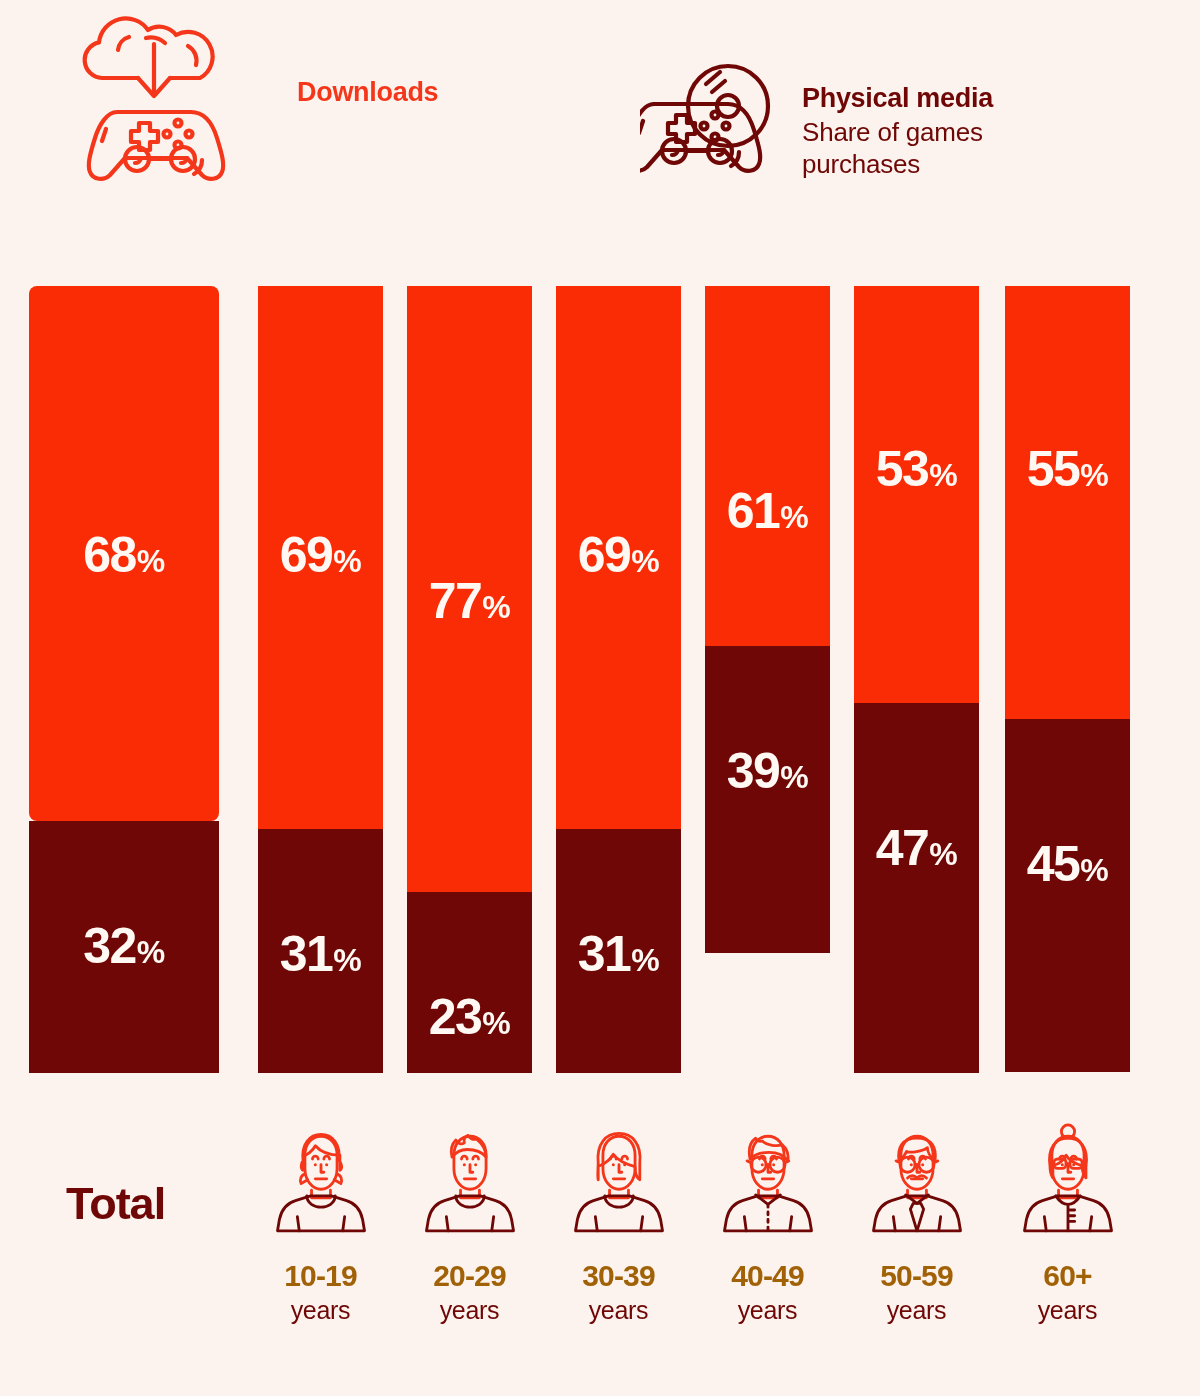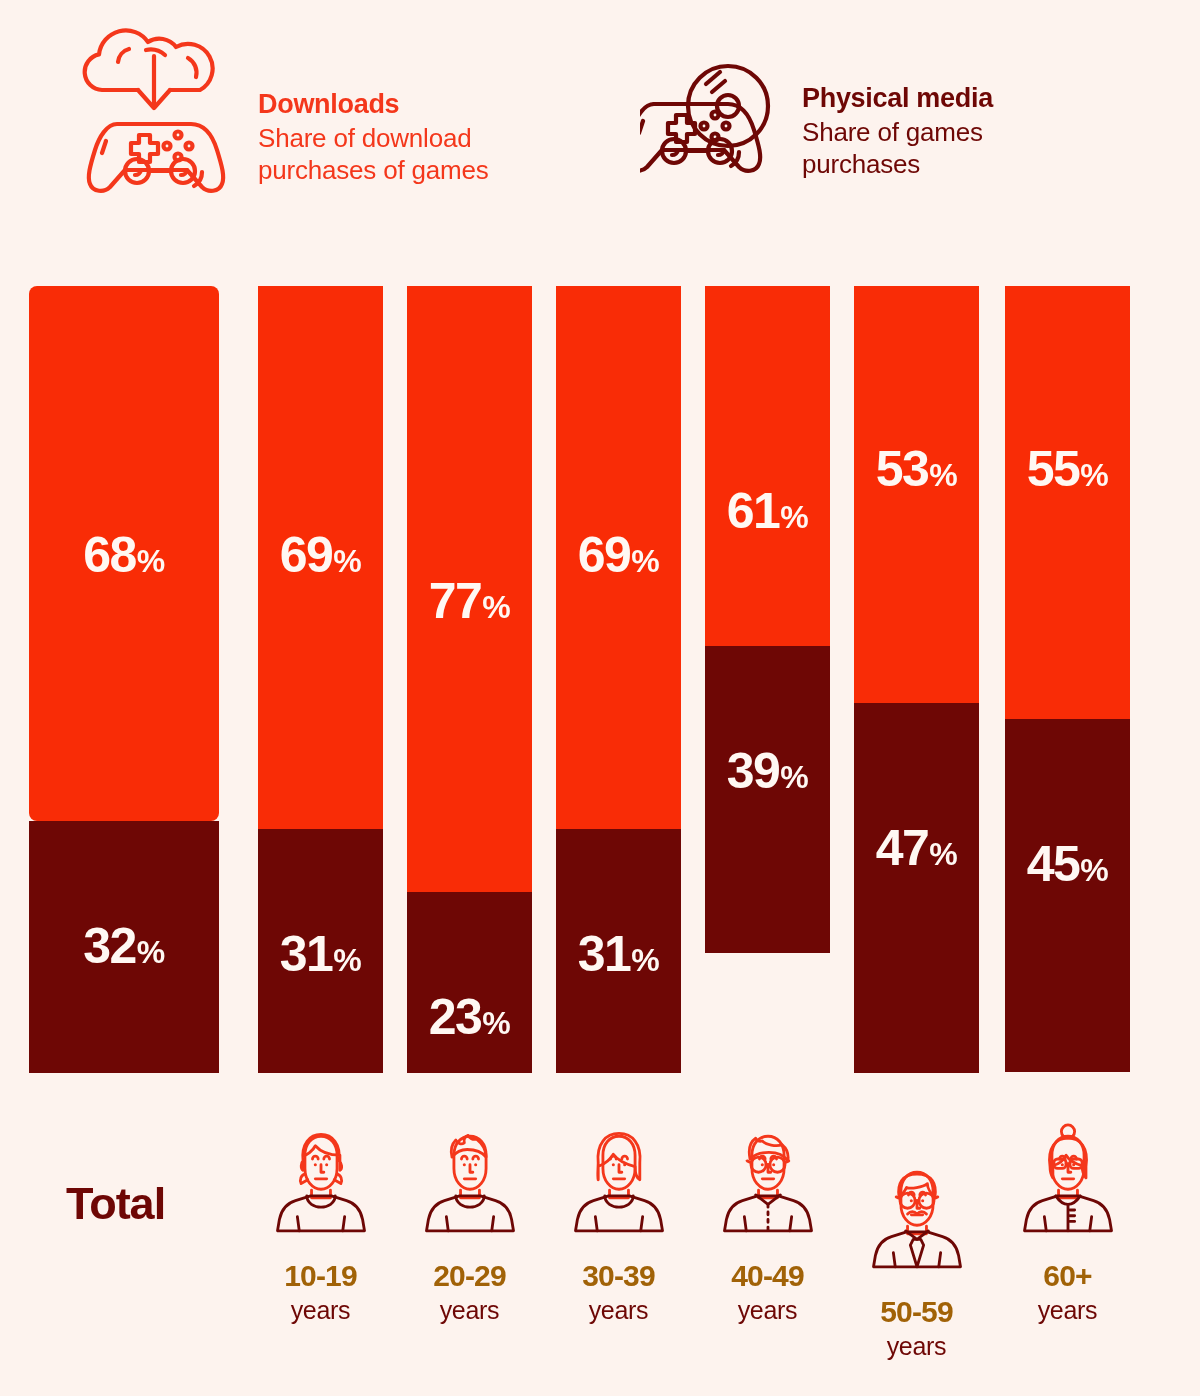--- a/index.html
+++ b/index.html
@@ -21,21 +21,21 @@
     top: 0;
     left: 0;
     width: 1200px;
     height: 230px;
   }
   .legend-item {
     position: absolute;
     display: flex;
     align-items: flex-start;
   }
-  .legend-downloads { left: 78px; top: 28px; }
+  .legend-downloads { left: 78px; top: 16px; gap: 39px; }
   .legend-physical  { left: 640px; top: 62px; }
 
   .legend-icon {
     flex: 0 0 auto;
     line-height: 0;
   }
   .legend-icon-downloads { width: 152px; height: 170px; margin-right: 28px; }
   .legend-icon-physical  { width: 134px; height: 116px; margin-right: 28px; }
 
   .legend-text { padding-top: 62px; }
@@ -168,22 +168,20 @@
         <circle cx="105" cy="143" r="12"></circle>
         <line x1="71" y1="143" x2="93" y2="143"></line>
         <path d="M57 147 a6 6 0 0 0 6 -5"></path>
         <path d="M103 147 a6 6 0 0 0 6 -5"></path>
         <path d="M28 113 l-4 12"></path>
         <path d="M124 144 a16 16 0 0 1 -8 14"></path>
       </svg>
     </div>
     <div class="legend-text">
       <div class="legend-title c-orange">Downloads</div>
-      <div class="legend-sub c-orange">Share of download
-purchases of games</div>
     </div>
   </div>
 
   <div class="legend-item legend-physical">
     <div class="legend-icon legend-icon-physical">
       <svg viewBox="0 0 134 116" width="134" height="116" fill="none" stroke="#6E0705" stroke-width="4.2" stroke-linecap="round" stroke-linejoin="round">
         <circle cx="88" cy="44" r="40"></circle>
         <circle cx="88" cy="44" r="11"></circle>
         <path d="M66 22 l14 -12"></path>
         <path d="M72 30 l13 -11"></path>
@@ -400,21 +398,21 @@
             <path d="M28 86 c-10 3 -15 10 -17 20 l-2 12 h92 l-2 -12 c-2 -10 -7 -17 -17 -20 l-16 -5 h-22 z" stroke="#6E0705"></path>
             <path d="M42 80 l13 10 l13 -10" stroke="#6E0705"></path>
             <path d="M55 90 v28" stroke="#6E0705" stroke-dasharray="3 5"></path>
             <path d="M30 103 l2 15" stroke="#6E0705"></path>
             <path d="M80 103 l-2 15" stroke="#6E0705"></path>
           </svg>
         </div>
         <div class="age-range">40-49</div>
         <div class="age-years">years</div>
       </div>
-      <div class="age-col" style="left: 854px; width: 125px; margin-top: 36px;">
+      <div class="age-col" style="left: 854px; width: 125px;">
         <div class="age-icon">
           <svg viewBox="0 0 110 120" width="104" height="114" fill="none" stroke-width="3" stroke-linecap="round" stroke-linejoin="round">
             <path d="M36 44 c-2 -14 3 -24 19 -24 s21 10 19 24 c-5 -4 -8 -10 -8 -14 c-5 4 -18 6 -22 4 c-2 4 -5 8 -8 10 z" stroke="#F4371B"></path>
             <path d="M38 38 c0 -12 7 -20 17 -20 s17 8 17 20 v14 c0 13 -8 22 -17 22 s-17 -9 -17 -22 z" stroke="#F4371B"></path>
             <path d="M45 75 v8 h20 v-8" stroke="#F4371B"></path>
             <path d="M46 42 a3 3 0 0 1 6 0" stroke="#F4371B"></path>
             <path d="M58 42 a3 3 0 0 1 6 0" stroke="#F4371B"></path>
             <circle cx="49" cy="48" r="1.6" fill="#F4371B" stroke="none"></circle>
             <circle cx="61" cy="48" r="1.6" fill="#F4371B" stroke="none"></circle>
             <path d="M55 48 v8 h3" stroke="#F4371B"></path>

